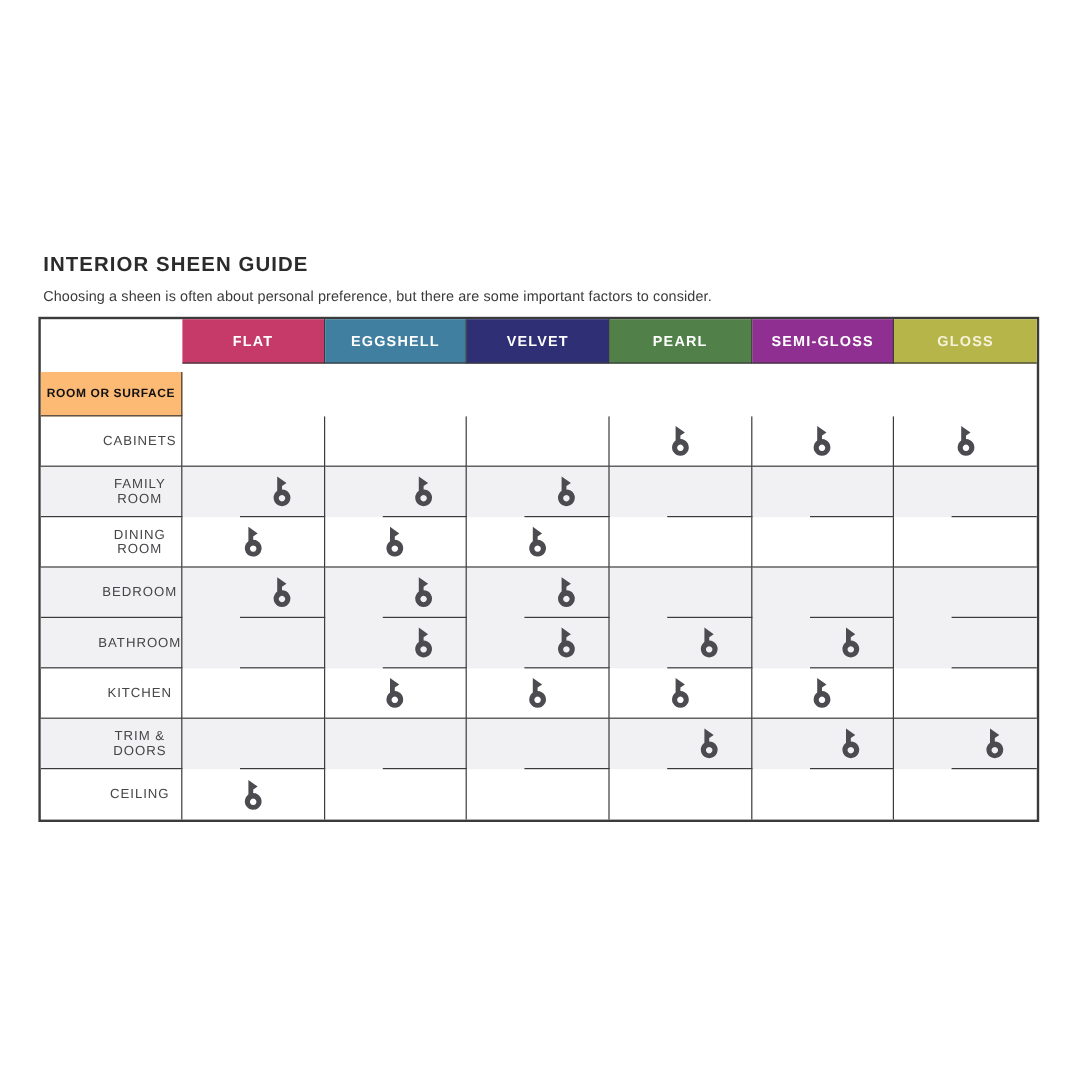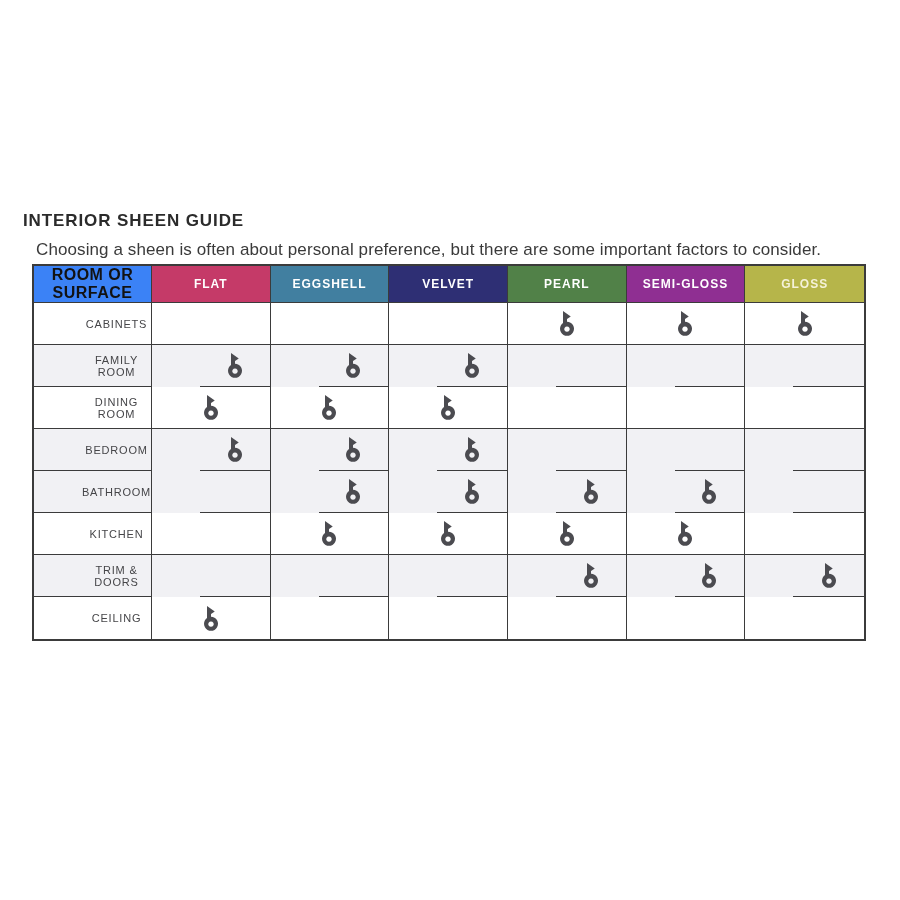--- a/index.html
+++ b/index.html
@@ -7,34 +7,34 @@
     padding: 0;
     width: 900px;
     height: 900px;
     background: #ffffff;
     font-family: "Liberation Sans", sans-serif;
     position: relative;
     overflow: hidden;
   }
   .page-title {
     position: absolute;
-    left: 23px;
+    left: 36px;
     top: 211px;
     margin: 0;
     font-size: 17px;
     font-weight: bold;
     letter-spacing: 0.9px;
     color: #2b2b2b;
   }
   .page-subtitle {
     position: absolute;
     left: 36px;
     top: 240px;
     margin: 0;
-    font-size: 17px;
+    font-size: 12px;
     letter-spacing: 0.1px;
     color: #3a3a3a;
   }
   .sheen-table {
     position: absolute;
     left: 32px;
     top: 264px;
     width: 834px;
     border: 2px solid #3b3b3b;
     box-sizing: border-box;
@@ -56,24 +56,25 @@
   }
   .cell:last-child { border-right: none; }
   .grid-row:last-child .cell { border-bottom: none; }
   .head-cell {
     height: 37px;
     font-size: 12px;
     font-weight: bold;
     letter-spacing: 1px;
   }
   .corner-cell {
-    background: #3b82f6;
+    background: #fdba74;
     color: #121212;
-    font-size: 16px;
+    font-size: 10px;
     letter-spacing: 0.5px;
+    margin-top: 44px;
   }
   .row-label-cell {
     font-size: 11px;
     letter-spacing: 0.8px;
     color: #454548;
     padding-left: 48px;
   }
   .data-row.alt { background: #f1f1f4; gap: 48px; }
   .check-cell svg { display: block; }
 </style>

